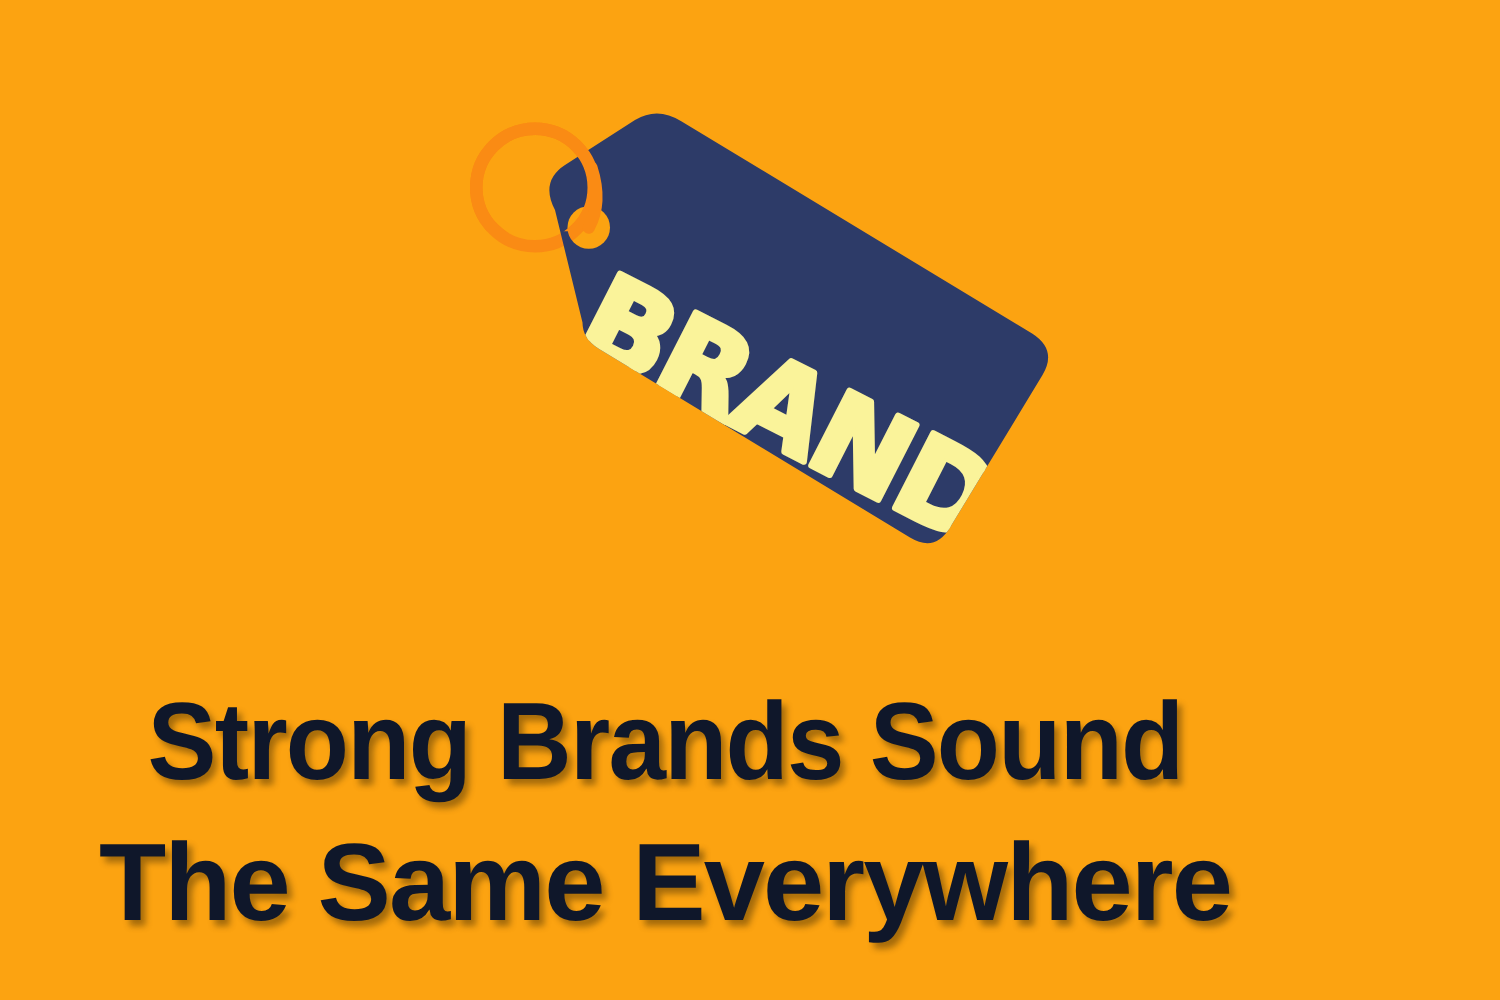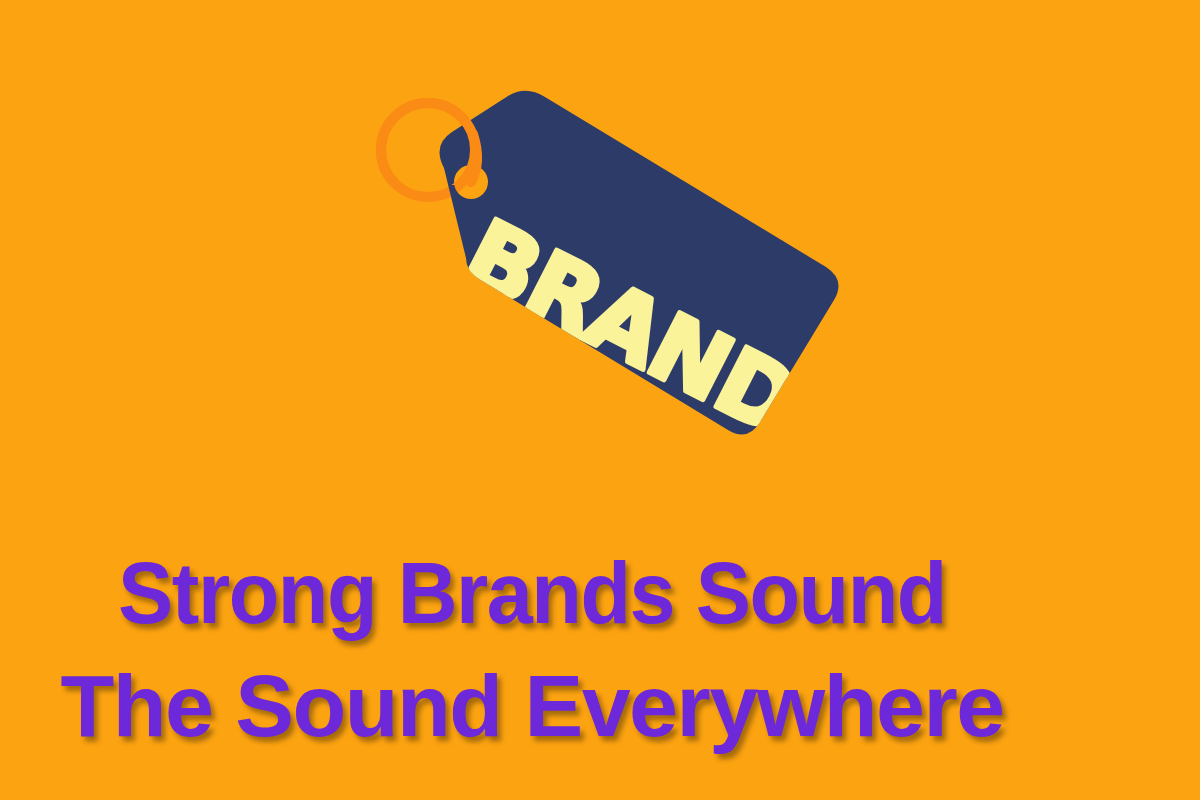--- a/index.html
+++ b/index.html
@@ -42,21 +42,21 @@
     paint-order: stroke fill;
   }
 
   
   #headline {
     position: absolute;
     left: 0;
     top: 478px;
     width: 1064px;
     text-align: center;
-    color: #6d28d9;
+    color: #0f172a;
     font-family: "Liberation Sans Narrow", "Liberation Sans", "DejaVu Sans", sans-serif;
     font-weight: bold;
     font-size: 88px;
     line-height: 1.28;
     letter-spacing: -1.5px;
     text-shadow: 4px 5px 5px rgba(60, 40, 5, 0.45);
     -webkit-font-smoothing: antialiased;
   }
   #headline .hl-line {
     display: block;
@@ -119,16 +119,16 @@
       </g>
 
       <g>
         <path d="M 133 64 Q 142 92 131 112" fill="none" stroke="#FA8B14" stroke-width="10" stroke-linecap="round"></path>
       </g>
     </svg>
   </div>
 
   <h1 id="headline">
     <span class="hl-line hl-line-1">Strong Brands Sound</span>
-    <span class="hl-line hl-line-2">The Sound Everywhere</span>
+    <span class="hl-line hl-line-2">The Same Everywhere</span>
   </h1>
 
 </div>
 
 </body></html>

